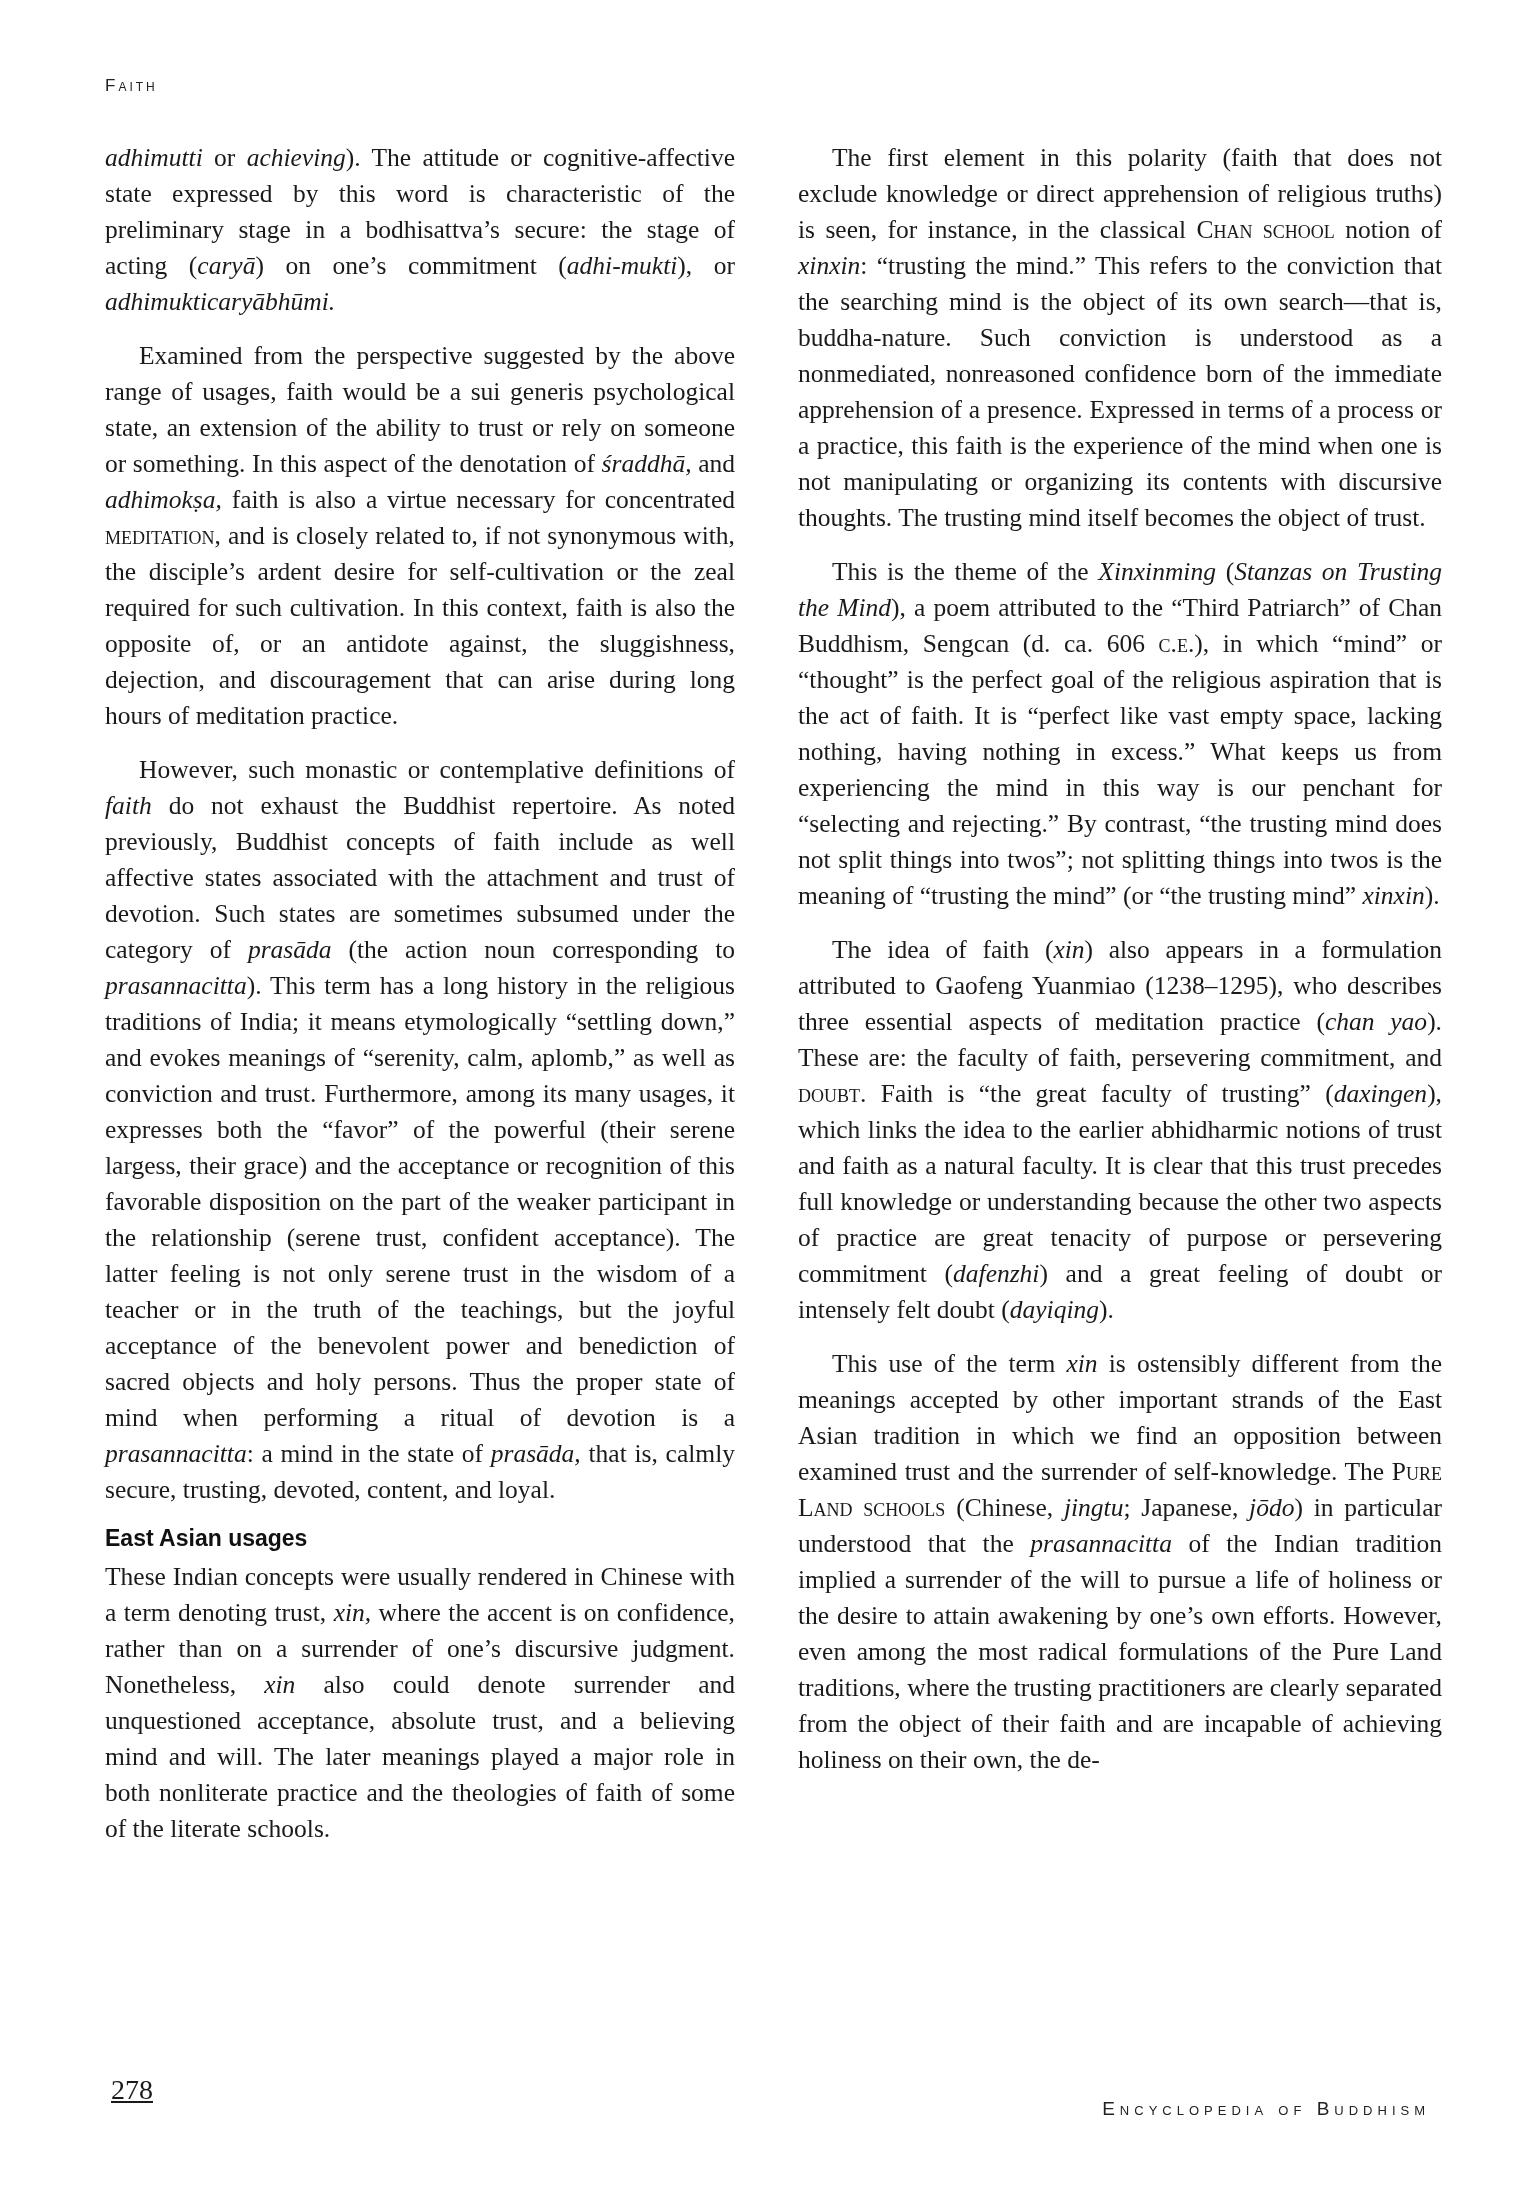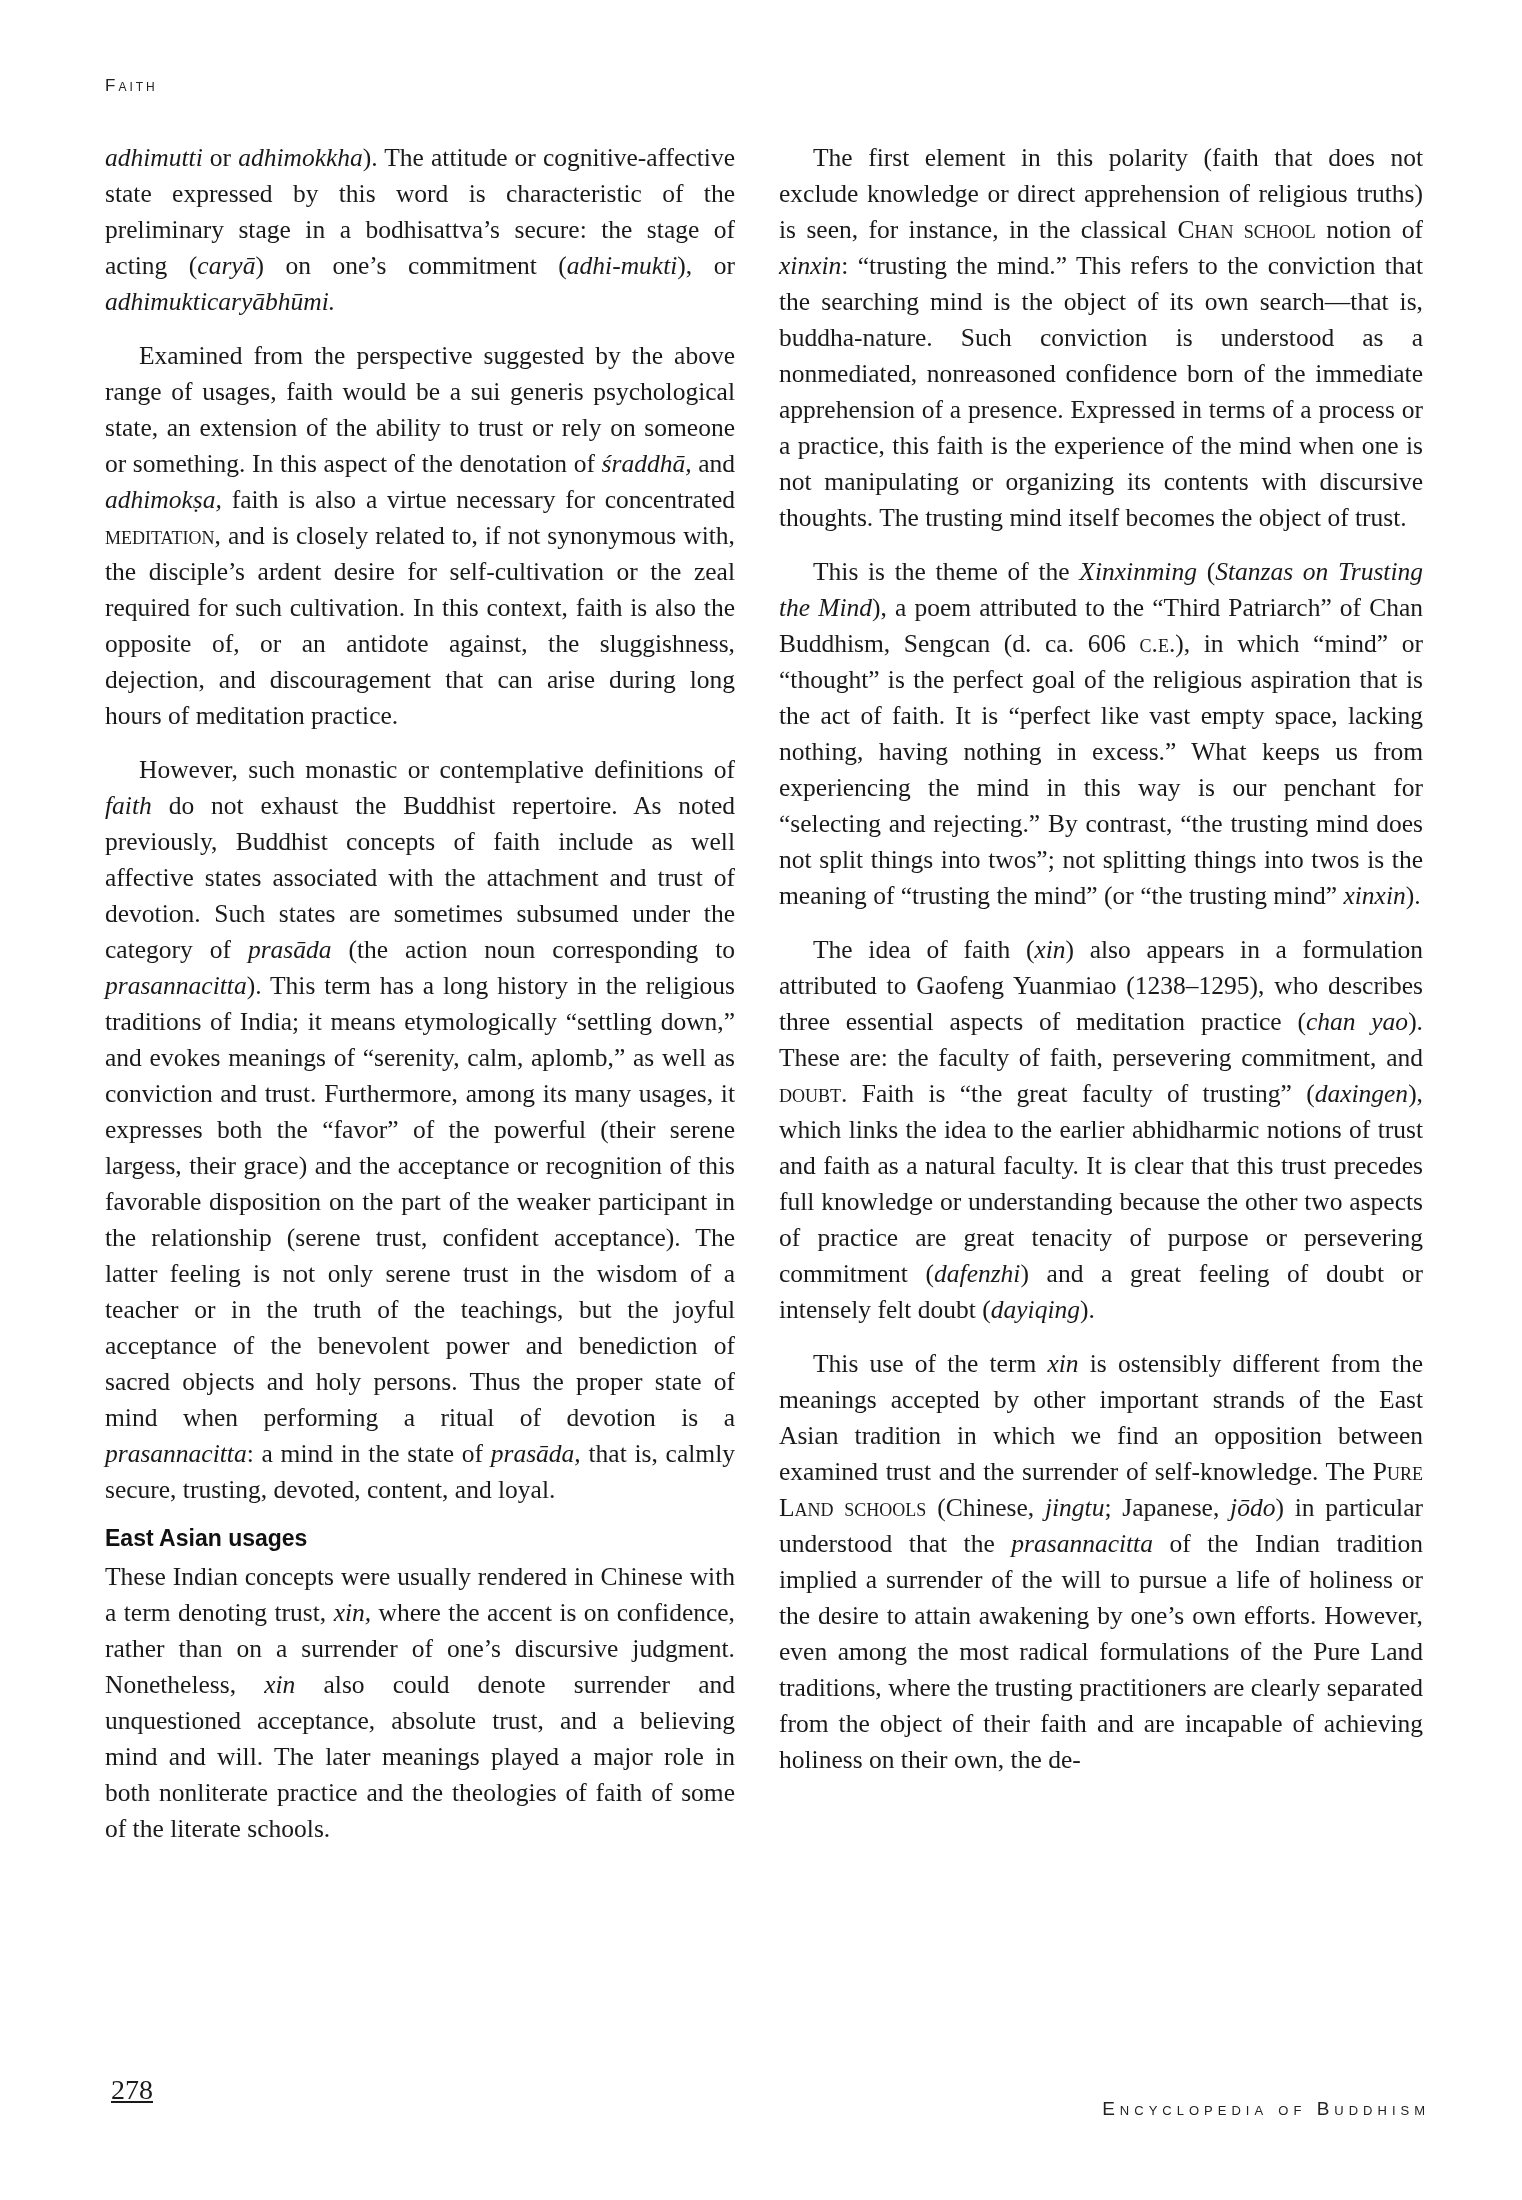--- a/index.html
+++ b/index.html
@@ -13,21 +13,21 @@
     font-family: "Liberation Sans", "DejaVu Sans", sans-serif;
     font-size: 17px; letter-spacing: 3px; font-variant: small-caps;
     color: #222;
   }
   .column {
     position: absolute; top: 140px;
     font-size: 25.5px; line-height: 36px;
     text-align: justify; hyphens: manual;
   }
   .col-left { left: 105px; width: 630px; }
-  .col-right { left: 779px; width: 644px; }
+  .col-right { left: 798px; width: 644px; }
   .para { margin: 0 0 18px 0; text-indent: 0; }
   .para.indent { text-indent: 34px; }
   .para.tight { margin-bottom: 13px; }
   .heading {
     font-family: "Liberation Sans", "DejaVu Sans", sans-serif;
     font-weight: bold; font-size: 23px; line-height: 34px;
     margin: 6px 0 4px 0; color: #111;
   }
   i { font-style: italic; }
   .sc { font-variant: small-caps; }
@@ -43,21 +43,21 @@
     color: #222;
     margin-top: 23px;
   }
 </style>
 </head>
 <body>
 
 <div class="running-head">Faith</div>
 
 <div class="column col-left">
-  <p class="para"><i>adhimutti</i><span> or </span><i>adhimokkha</i><span>). The attitude or cognitive-affective state expressed by this word is characteristic of the preliminary stage in a bodhisattva’s secure: the stage of acting (</span><i>caryā</i><span>) on one’s commitment (</span><i>adhi-mukti</i><span>), or </span><i>adhimukticaryābhūmi.</i></p>
+  <p class="para"><i>adhimutti</i><span> or </span><i>achieving</i><span>). The attitude or cognitive-affective state expressed by this word is characteristic of the preliminary stage in a bodhisattva’s secure: the stage of acting (</span><i>caryā</i><span>) on one’s commitment (</span><i>adhi-mukti</i><span>), or </span><i>adhimukticaryābhūmi.</i></p>
   <p class="para indent"><span>Examined from the perspective suggested by the above range of usages, faith would be a sui generis psychological state, an extension of the ability to trust or rely on someone or something. In this aspect of the denotation of </span><i>śraddhā,</i><span> and </span><i>adhimokṣa,</i><span> faith is also a virtue necessary for concentrated </span><span class="sc">meditation</span><span>, and is closely related to, if not synonymous with, the disciple’s ardent desire for self-cultivation or the zeal required for such cultivation. In this context, faith is also the opposite of, or an antidote against, the sluggishness, dejection, and discouragement that can arise during long hours of meditation practice.</span></p>
   <p class="para indent tight"><span>However, such monastic or contemplative definitions of </span><i>faith</i><span> do not exhaust the Buddhist repertoire. As noted previously, Buddhist concepts of faith include as well affective states associated with the attachment and trust of devotion. Such states are sometimes subsumed under the category of </span><i>prasāda</i><span> (the action noun corresponding to </span><i>prasannacitta</i><span>). This term has a long history in the religious traditions of India; it means etymologically “settling down,” and evokes meanings of “serenity, calm, aplomb,” as well as conviction and trust. Furthermore, among its many usages, it expresses both the “favor” of the powerful (their serene largess, their grace) and the acceptance or recognition of this favorable disposition on the part of the weaker participant in the relationship (serene trust, confident acceptance). The latter feeling is not only serene trust in the wisdom of a teacher or in the truth of the teachings, but the joyful acceptance of the benevolent power and benediction of sacred objects and holy persons. Thus the proper state of mind when performing a ritual of devotion is a </span><i>prasannacitta</i><span>: a mind in the state of </span><i>prasāda,</i><span> that is, calmly secure, trusting, devoted, content, and loyal.</span></p>
   <div class="heading">East Asian usages</div>
   <p class="para"><span>These Indian concepts were usually rendered in Chinese with a term denoting trust, </span><i>xin,</i><span> where the accent is on confidence, rather than on a surrender of one’s discursive judgment. Nonetheless, </span><i>xin</i><span> also could denote surrender and unquestioned acceptance, absolute trust, and a believing mind and will. The later meanings played a major role in both nonliterate practice and the theologies of faith of some of the literate schools.</span></p>
 </div>
 
 <div class="column col-right">
   <p class="para indent"><span>The first element in this polarity (faith that does not exclude knowledge or direct apprehension of religious truths) is seen, for instance, in the classical </span><span class="sc">Chan school</span><span> notion of </span><i>xinxin</i><span>: “trusting the mind.” This refers to the conviction that the searching mind is the object of its own search—that is, buddha-nature. Such conviction is understood as a nonmediated, nonreasoned confidence born of the immediate apprehension of a presence. Expressed in terms of a process or a practice, this faith is the experience of the mind when one is not manipulating or organizing its contents with discursive thoughts. The trusting mind itself becomes the object of trust.</span></p>
   <p class="para indent"><span>This is the theme of the </span><i>Xinxinming</i><span> (</span><i>Stanzas on Trusting the Mind</i><span>), a poem attributed to the “Third Patriarch” of Chan Buddhism, Sengcan (d. ca. 606 </span><span class="sc">c.e.</span><span>), in which “mind” or “thought” is the perfect goal of the religious aspiration that is the act of faith. It is “perfect like vast empty space, lacking nothing, having nothing in excess.” What keeps us from experiencing the mind in this way is our penchant for “selecting and rejecting.” By contrast, “the trusting mind does not split things into twos”; not splitting things into twos is the meaning of “trusting the mind” (or “the trusting mind” </span><i>xinxin</i><span>).</span></p>
   <p class="para indent"><span>The idea of faith (</span><i>xin</i><span>) also appears in a formulation attributed to Gaofeng Yuanmiao (1238–1295), who describes three essential aspects of meditation practice (</span><i>chan yao</i><span>). These are: the faculty of faith, persevering commitment, and </span><span class="sc">doubt</span><span>. Faith is “the great faculty of trusting” (</span><i>daxingen</i><span>), which links the idea to the earlier abhidharmic notions of trust and faith as a natural faculty. It is clear that this trust precedes full knowledge or understanding because the other two aspects of practice are great tenacity of purpose or persevering commitment (</span><i>dafenzhi</i><span>) and a great feeling of doubt or intensely felt doubt (</span><i>dayiqing</i><span>).</span></p>

